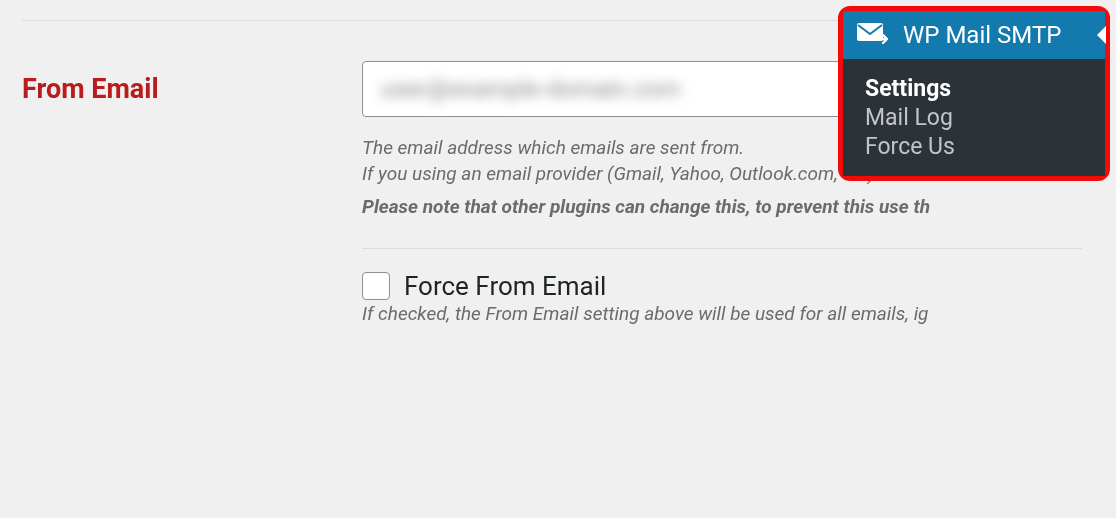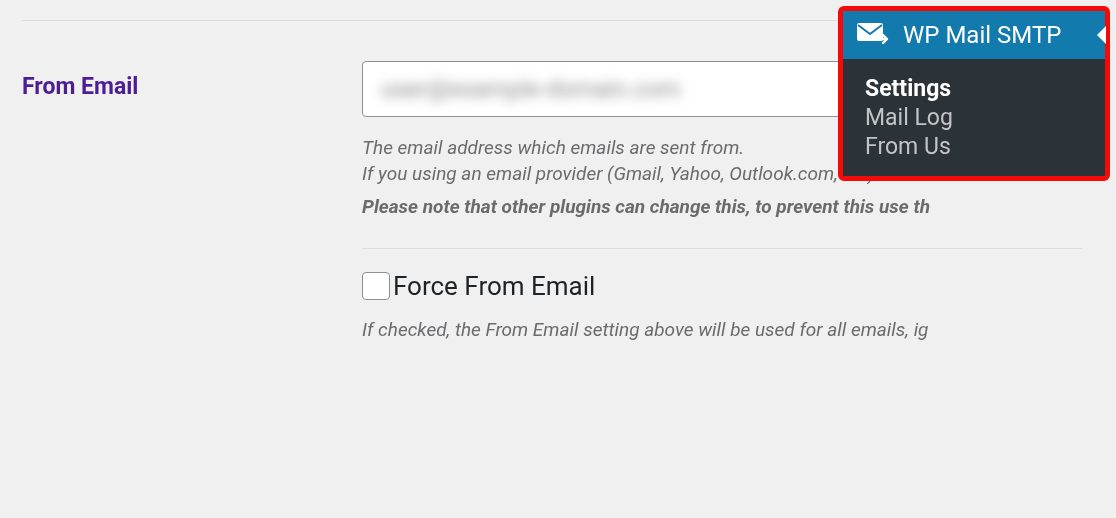--- a/index.html
+++ b/index.html
@@ -31,23 +31,23 @@
       display: flex;
       align-items: flex-start;
       gap: 0;
     }
     .form-label-col {
       width: 340px;
       flex-shrink: 0;
       padding-top: 12px;
     }
     .form-label {
-      font-size: 23px;
+      font-size: 27px;
       font-weight: 700;
-      color: #4c1d95;
+      color: #b91c1c;
     }
     .form-field-col {
       flex: 1;
       min-width: 0;
     }
     .text-input {
       width: 720px;
       max-width: 100%;
       height: 56px;
       border: 1px solid #8c8f94;
@@ -80,43 +80,43 @@
     .sub-divider {
       border: none;
       border-top: 1px solid #dcdcde;
       margin: 28px 0 22px 0;
       width: 720px;
       max-width: 100%;
     }
     .checkbox-row {
       display: flex;
       align-items: center;
-      gap: 3px;
-      margin-bottom: 16px;
+      gap: 14px;
+      margin-bottom: 0;
     }
     .checkbox {
       width: 28px;
       height: 28px;
       border: 1px solid #8c8f94;
       border-radius: 4px;
       background: #fff;
       flex-shrink: 0;
     }
     .checkbox-label {
       font-size: 26px;
       color: #1d2327;
     }
     
     .flyout {
       position: absolute;
       top: 6px;
       right: 6px;
       width: 272px;
       border: 5px solid #f50a0a;
-      border-radius: 6px;
+      border-radius: 12px;
       overflow: visible;
     }
     .flyout-header {
       background: #127aad;
       color: #fff;
       display: flex;
       align-items: center;
       gap: 14px;
       padding: 10px 14px;
       position: relative;
@@ -194,15 +194,15 @@
         <path d="M1 2 L13 11 L25 2" fill="none" stroke="#127aad" stroke-width="2"></path>
         <path d="M20 16 L30 16 M26 12 L30 16 L26 20" fill="none" stroke="#fff" stroke-width="2.4" stroke-linecap="round" stroke-linejoin="round"></path>
       </svg>
     </span>
     <span class="flyout-header-label">WP Mail SMTP</span>
     <span class="caret"></span>
   </div>
   <div class="flyout-body">
     <div class="flyout-item active">Settings</div>
     <div class="flyout-item">Mail Log</div>
-    <div class="flyout-item last">From Us</div>
+    <div class="flyout-item last">Force Us</div>
   </div>
 </div>
 
 </body></html>

